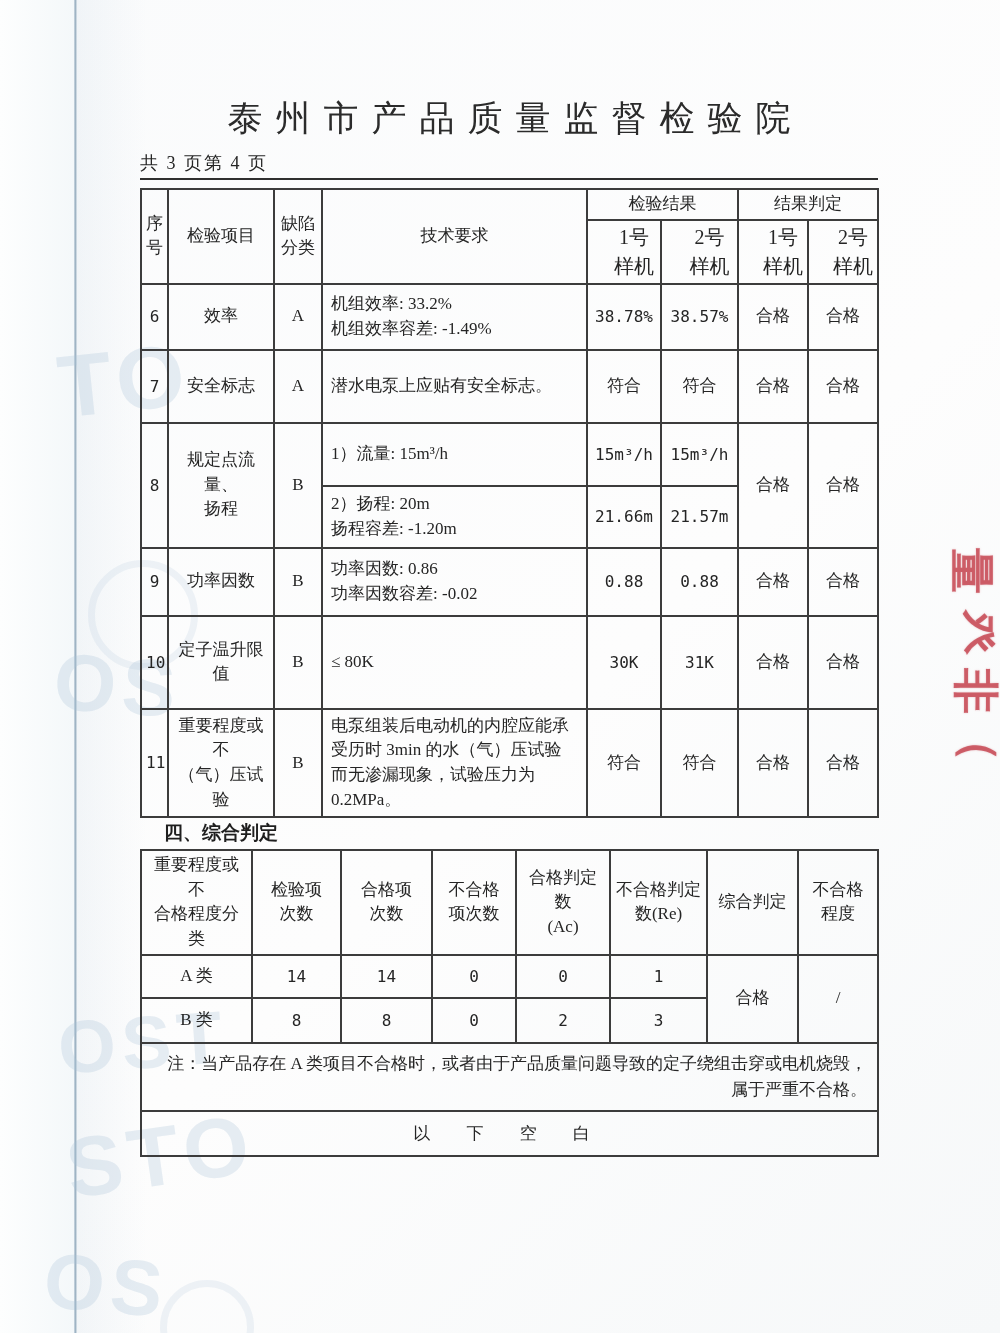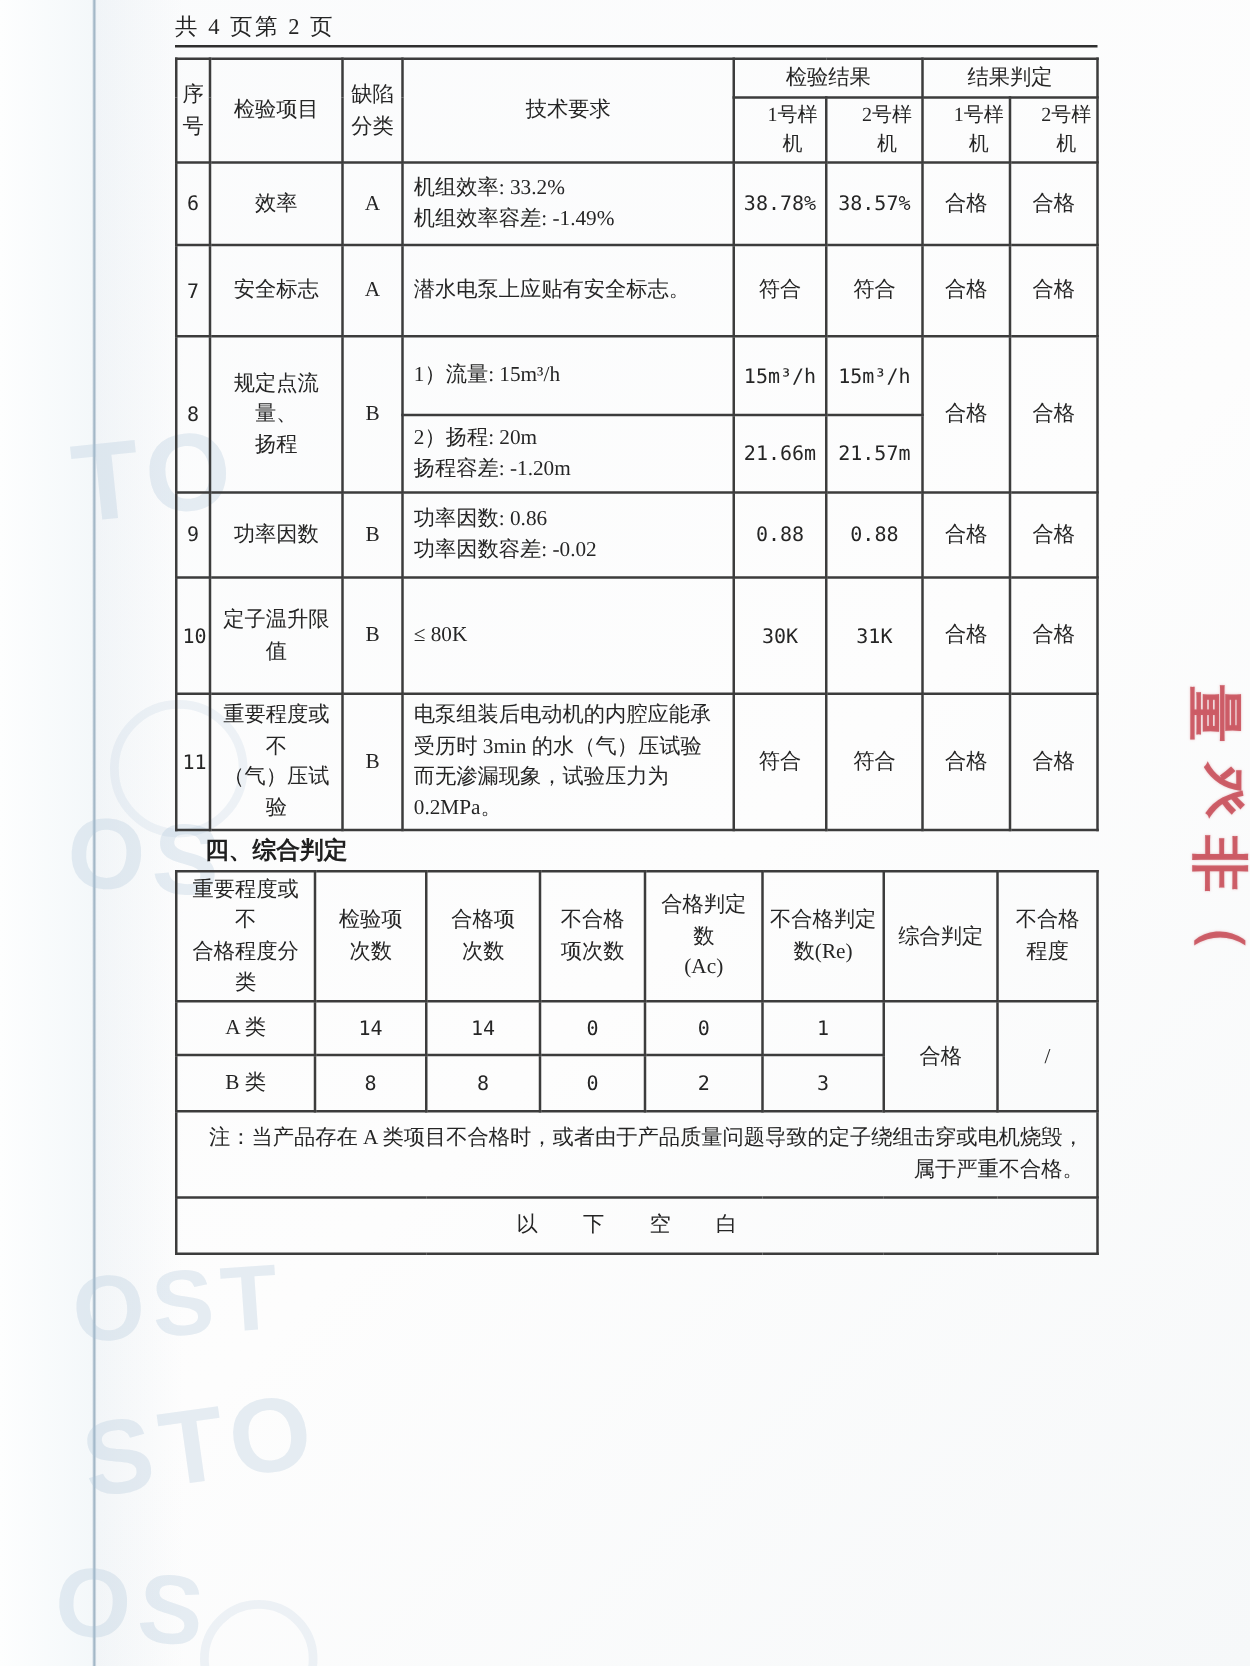--- a/index.html
+++ b/index.html
@@ -37,21 +37,21 @@
   .no-right{font-size:18px;letter-spacing:2px;}
 
   table{border-collapse:collapse;table-layout:fixed;width:738px;}
   .tbl{margin-top:8px;}
   td{border:2px solid #3c3c3c;font-size:17px;text-align:center;vertical-align:middle;
     padding:2px 4px;line-height:1.45;}
   .pre{white-space:pre-line;}
   td.left{text-align:left;padding:4px 8px;}
   .mono{font-family:"DejaVu Sans Mono",monospace;font-size:16px;}
   .hdr{font-size:17px;}
-  .sub-hdr{font-size:16px;padding-left:24px;}
+  .sub-hdr{font-size:20px;padding-left:24px;}
 
   .section-title{margin-top:2px;padding-left:24px;font-size:19px;font-weight:bold;color:#1f1f1f;}
   .tbl2{margin-top:3px;}
   .note-cell{text-align:right;padding:7px 10px;font-size:17px;line-height:1.55;}
   .blank-cell{letter-spacing:16px;font-size:17px;}
 </style>
 </head>
 <body>
 
 <div class="scan">
@@ -68,23 +68,24 @@
   <div class="wm" style="left:44px;top:1240px;font-size:78px;transform:rotate(5deg);">OS</div>
   <div class="wm-ring" style="left:160px;top:1280px;width:80px;height:80px;"></div>
 
   <span class="stamp-frag" style="left:948px;top:540px;">量</span>
   <span class="stamp-frag" style="left:950px;top:602px;">癶</span>
   <span class="stamp-frag" style="left:952px;top:660px;">非</span>
   <span class="stamp-frag" style="left:956px;top:708px;">（</span>
 
   <div class="doc">
 
+    <div class="org-name"><span>泰州市产品质量监督检验院</span></div>
 
     <div class="no-line">
-      <div class="no-right">共 4 页第 2 页</div>
+      <div class="no-right">共 3 页第 4 页</div>
     </div>
 
     <table class="tbl">
       <colgroup>
         <col style="width:27px">
           <col style="width:106px">
           <col style="width:48px">
           <col style="width:265px">
         <col style="width:74px">
           <col style="width:77px">

